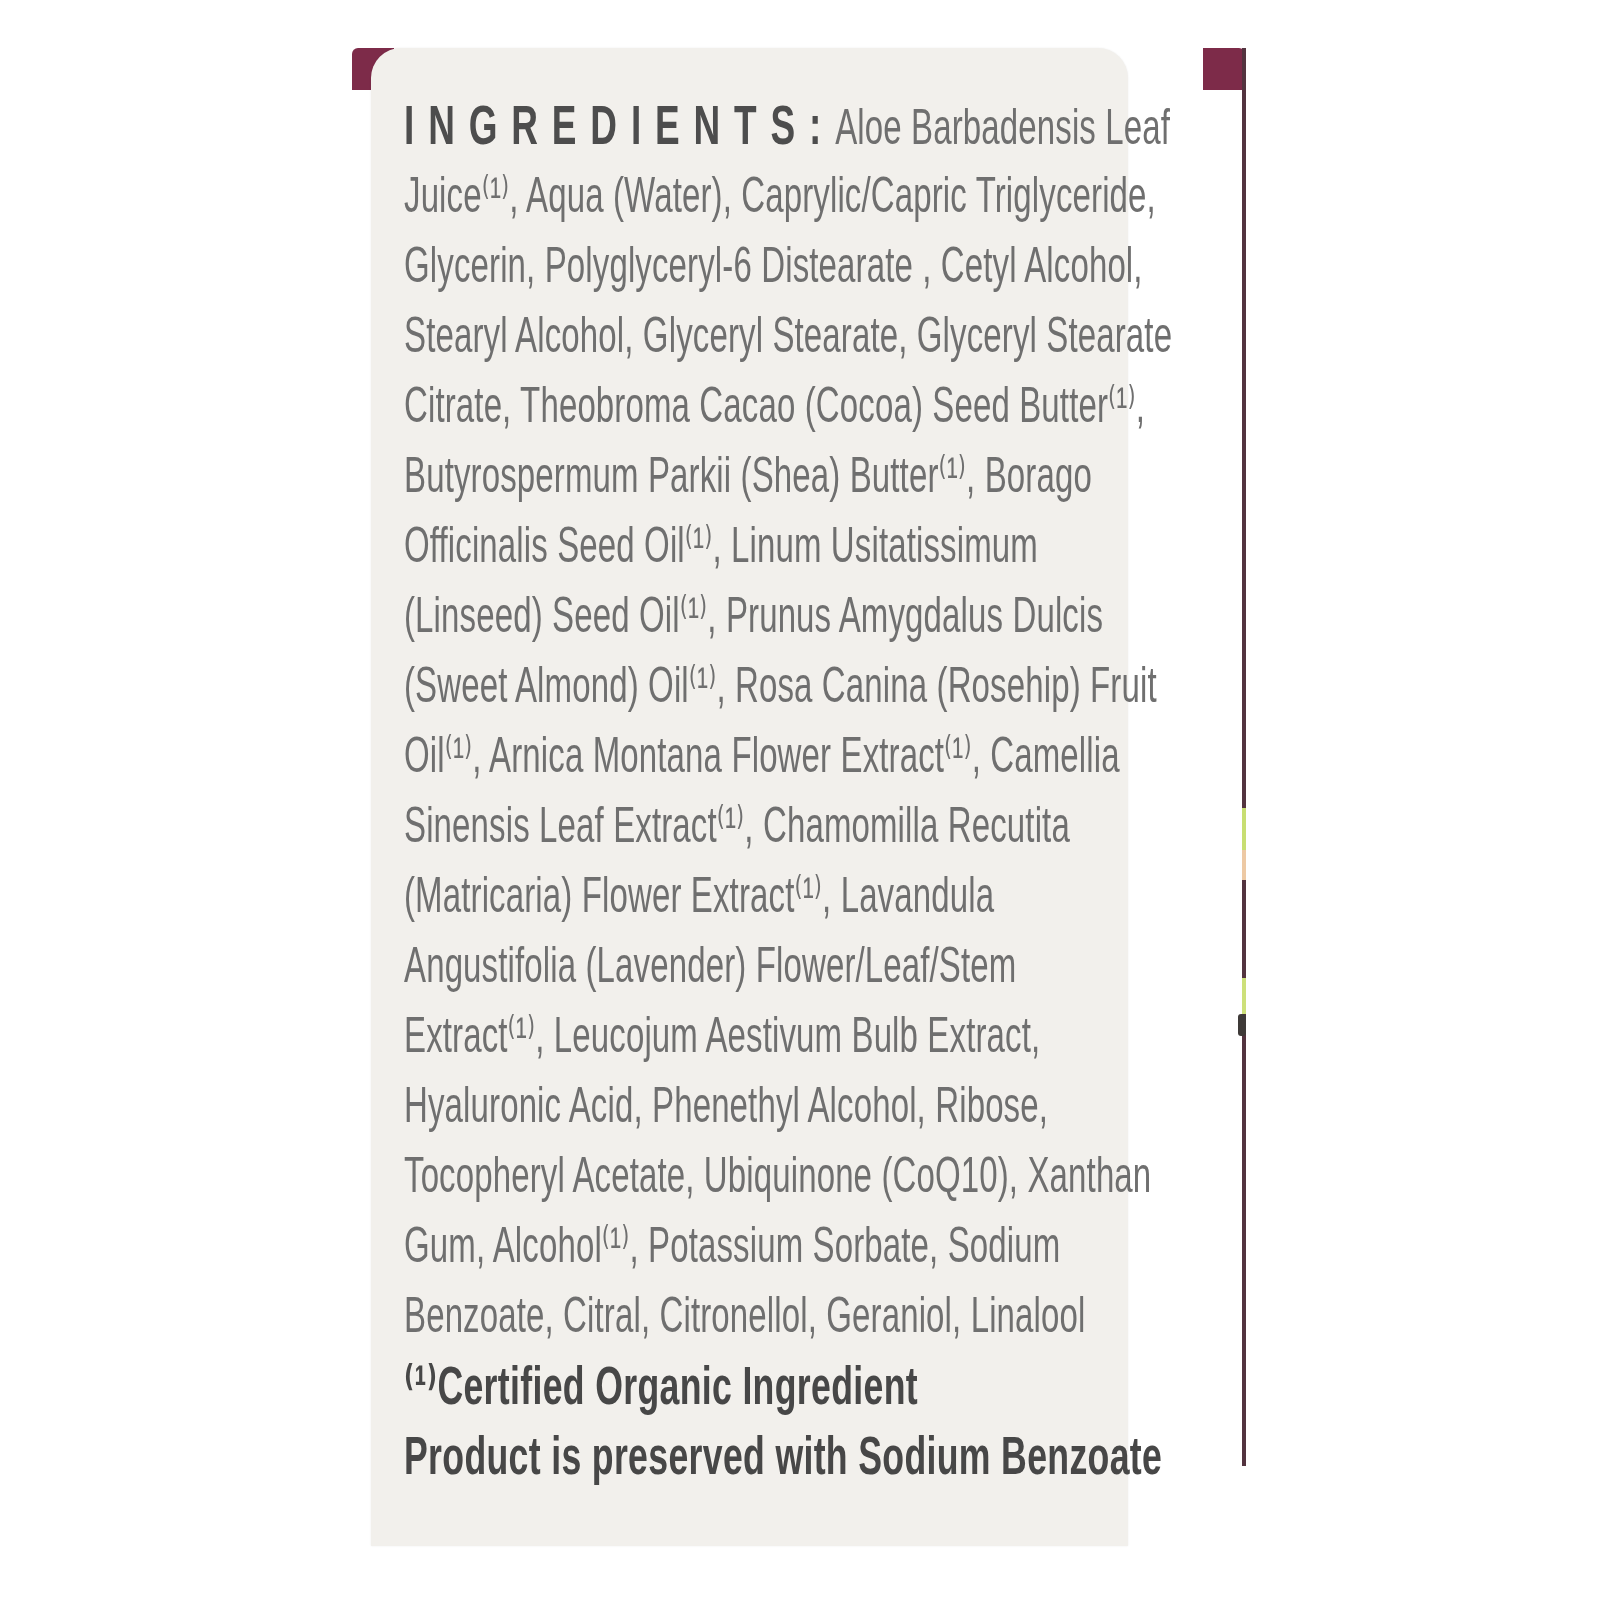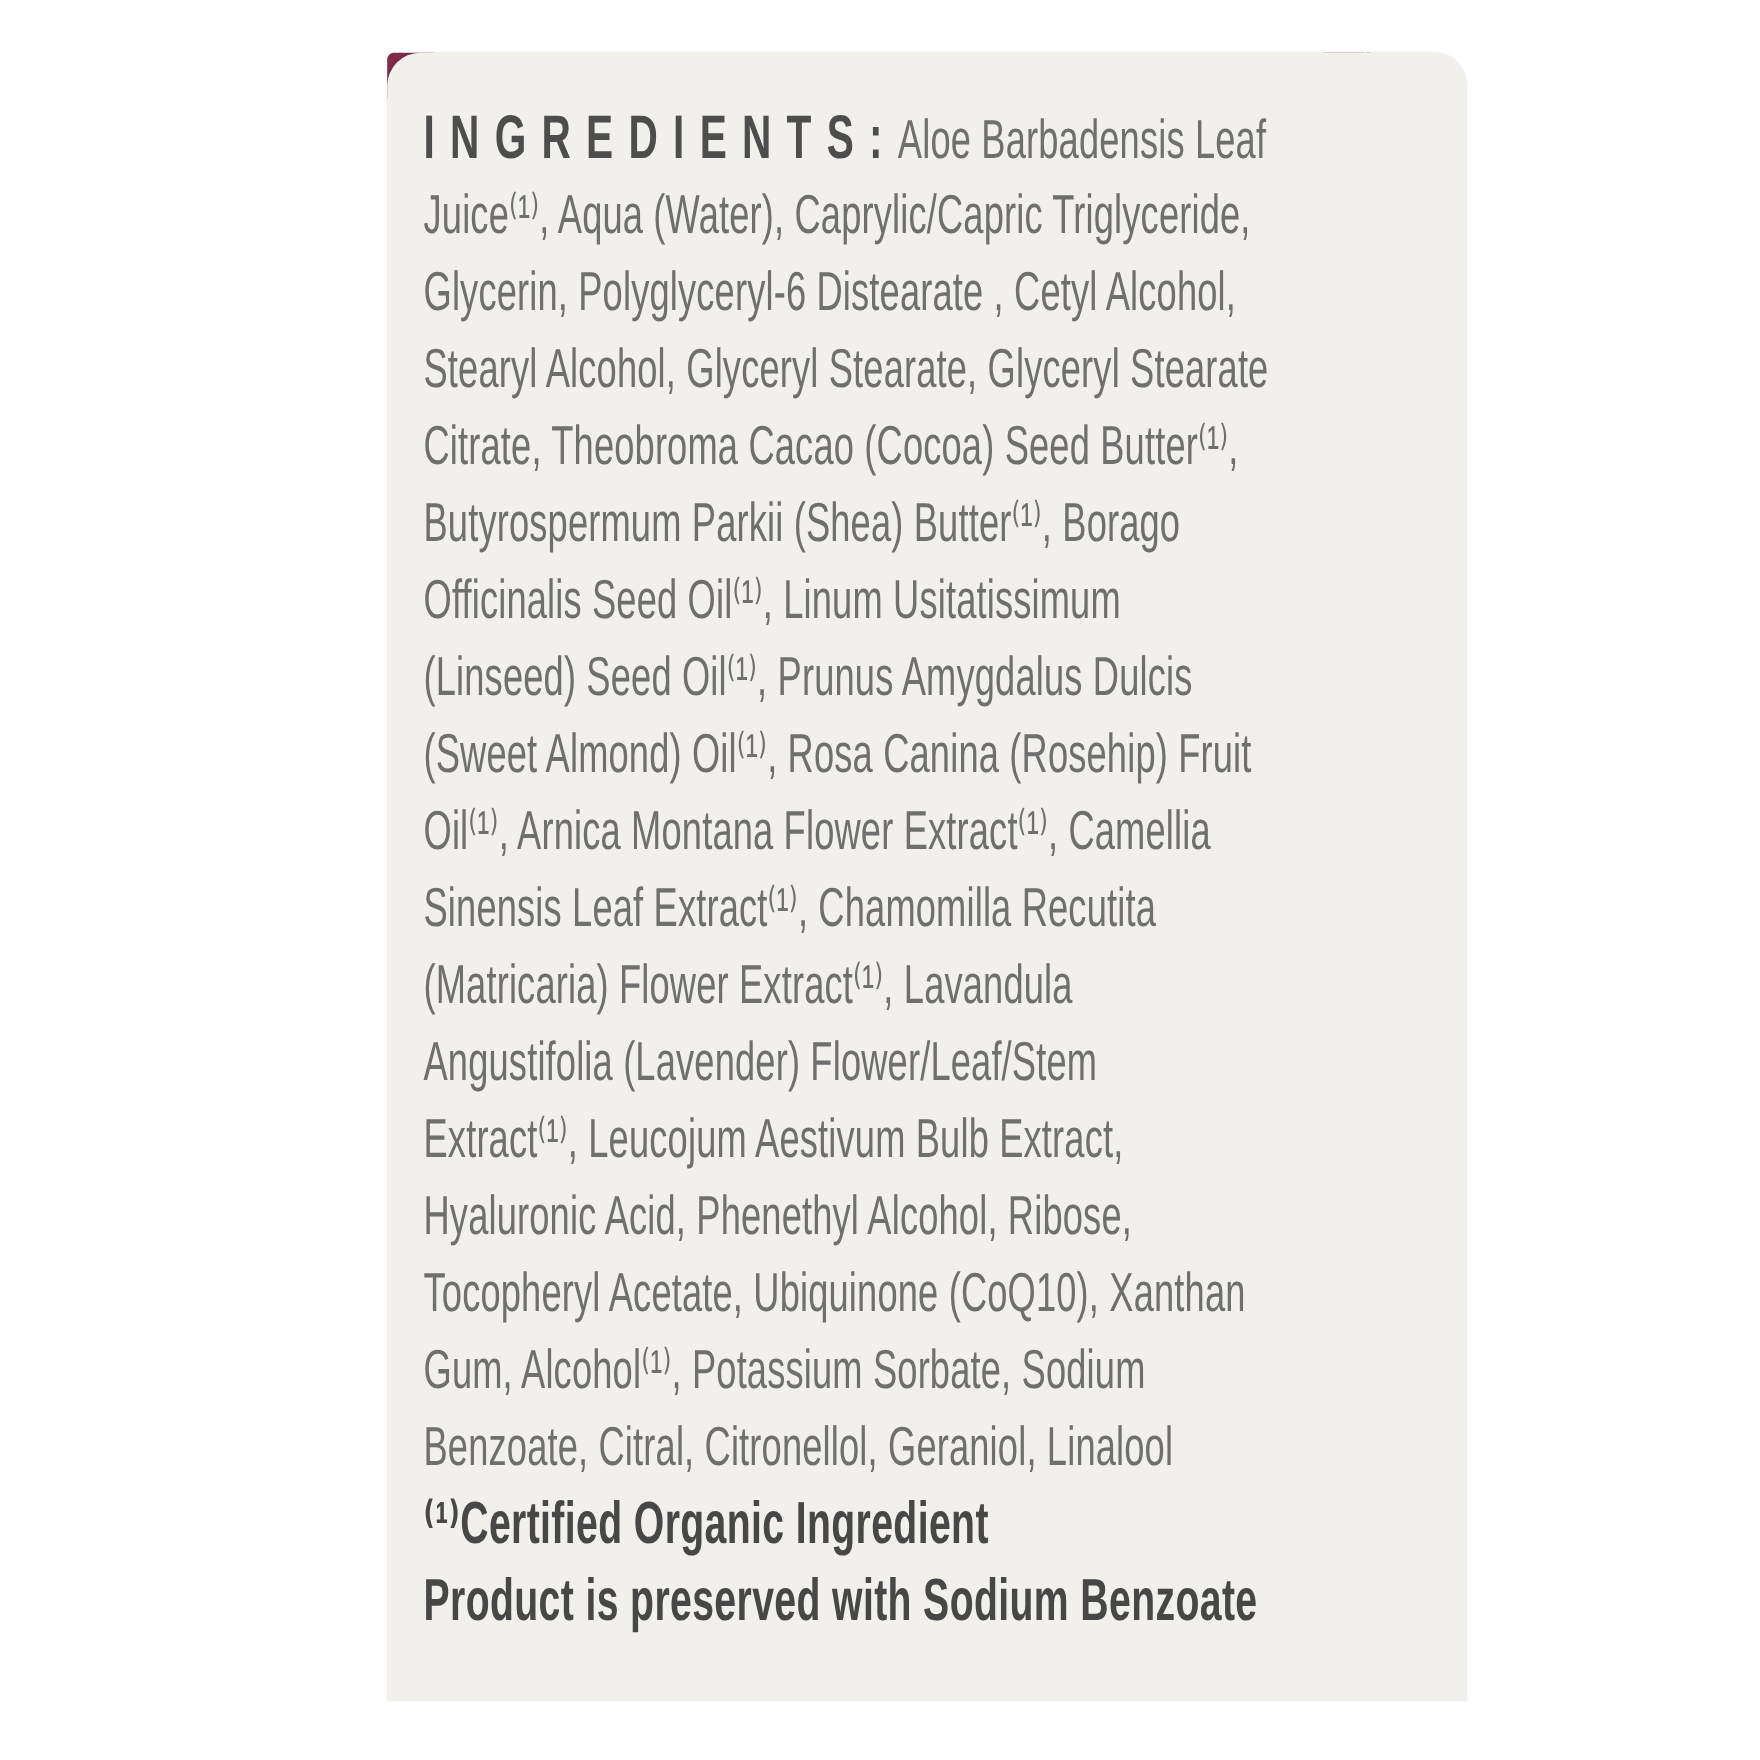--- a/index.html
+++ b/index.html
@@ -16,21 +16,21 @@
   .corner.tr{left:1203px;top:48px;border-top-right-radius:6px;}
   
   .edge{position:absolute;left:1242px;top:48px;width:4px;height:1418px;background:#53333f;}
   .edge .seg{position:absolute;left:0;width:4px;}
   .seg.g1{top:760px;height:42px;background:#c8de72;}
   .seg.p1{top:802px;height:30px;background:#edc9a4;}
   .seg.g2{top:930px;height:36px;background:#cde07a;}
   .seg.blob{top:966px;height:22px;width:8px;left:-4px;background:#3e3a38;border-radius:3px;}
   
   .label{
-    position:absolute;left:352px;top:48px;width:981px;height:1498px;
+    position:absolute;left:371px;top:48px;width:757px;height:1498px;
     background:#f2f0ec;
     border-radius:30px 30px 0 0;
     box-shadow:0 0 2px rgba(0,0,0,0.08);
   }
   .textblock{
     position:absolute;left:33px;top:42px;width:840px;
     filter:blur(0.5px);
   }
   .line{
     height:70px;line-height:70px;

